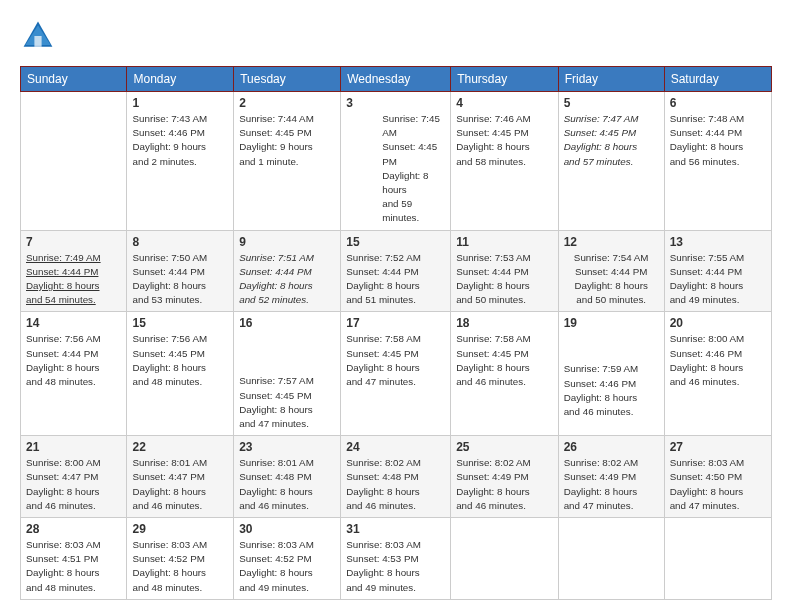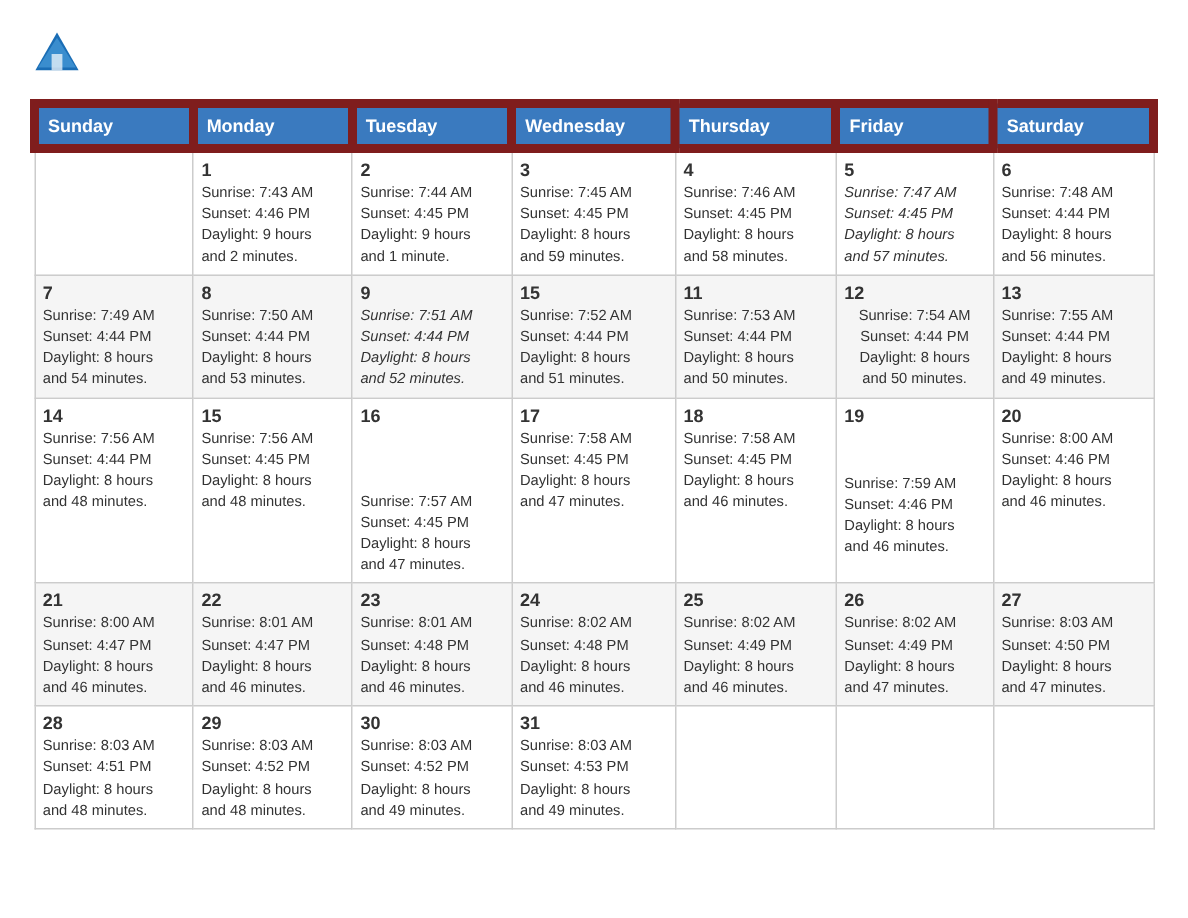--- a/index.html
+++ b/index.html
@@ -64,22 +64,22 @@
       width: 100%;
       border-collapse: collapse;
       font-size: 10.5px;
     }
     .calendar th {
       background: #3a7abf;
       color: #fff;
       text-align: left;
       padding: 5px 6px;
       font-size: 12px;
-      font-weight: bold;
-      border: 6px solid #7f1d1d;
+      font-weight: normal;
+      border: 1px solid #7f1d1d;
     }
     .calendar td {
       vertical-align: top;
       border: 1px solid #ccc;
       padding: 4px 5px;
       width: 113px;
       min-height: 80px;
       color: #333;
       background: #fff;
     }
@@ -147,21 +147,21 @@
           </td>
           <td>
             <span class="day-num">2</span>
             <div class="day-info" style="white-space: pre-line;">Sunrise: 7:44 AM
 Sunset: 4:45 PM
 Daylight: 9 hours
 and 1 minute.</div>
           </td>
           <td>
             <span class="day-num">3</span>
-            <div class="day-info" style="white-space: pre-line;">Sunrise: 7:45 AM
+            <div class="day-info" style="white-space: pre-line; margin-left: 36px;">Sunrise: 7:45 AM
 Sunset: 4:45 PM
 Daylight: 8 hours
 and 59 minutes.</div>
           </td>
           <td>
             <span class="day-num">4</span>
             <div class="day-info" style="white-space: pre-line;">Sunrise: 7:46 AM
 Sunset: 4:45 PM
 Daylight: 8 hours
 and 58 minutes.</div>
@@ -177,21 +177,21 @@
             <span class="day-num">6</span>
             <div class="day-info" style="white-space: pre-line;">Sunrise: 7:48 AM
 Sunset: 4:44 PM
 Daylight: 8 hours
 and 56 minutes.</div>
           </td>
         </tr>
         <tr>
           <td>
             <span class="day-num">7</span>
-            <div class="day-info" style="white-space: pre-line;">Sunrise: 7:49 AM
+            <div class="day-info" style="white-space: pre-line; text-decoration: underline;">Sunrise: 7:49 AM
 Sunset: 4:44 PM
 Daylight: 8 hours
 and 54 minutes.</div>
           </td>
           <td>
             <span class="day-num">8</span>
             <div class="day-info" style="white-space: pre-line;">Sunrise: 7:50 AM
 Sunset: 4:44 PM
 Daylight: 8 hours
 and 53 minutes.</div>

